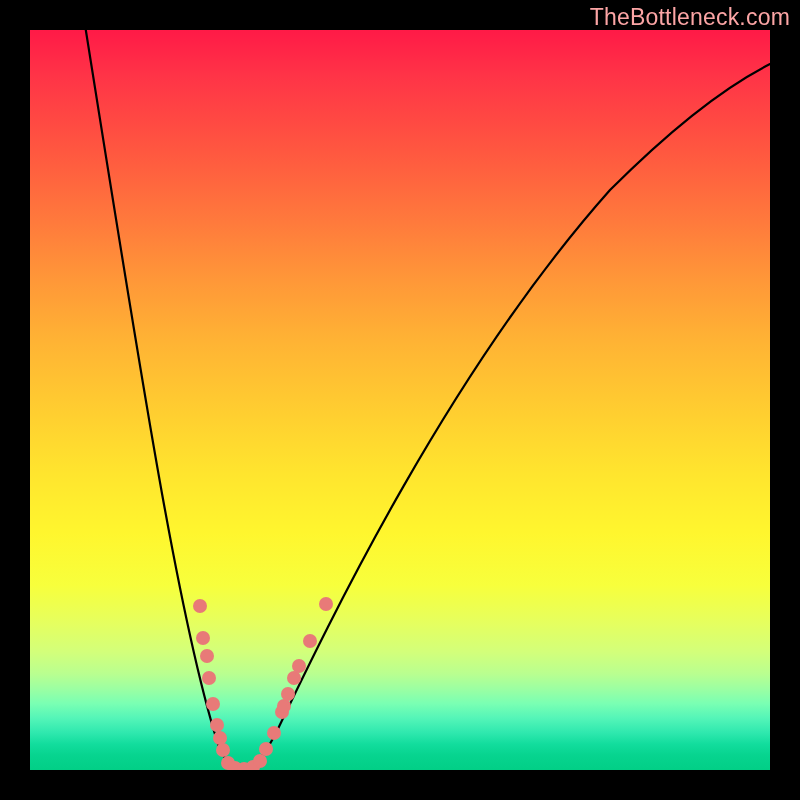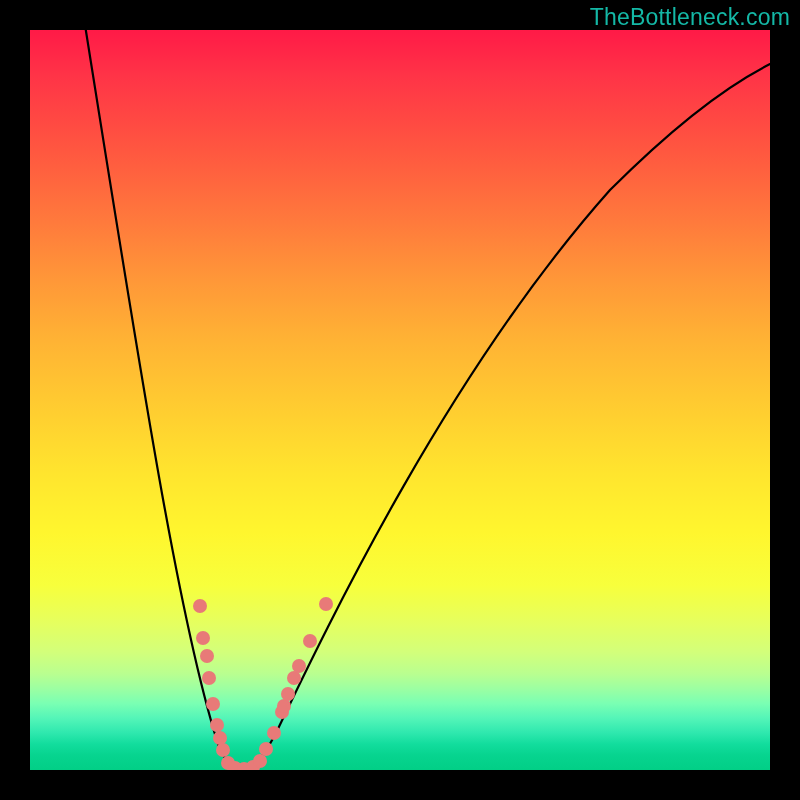--- a/index.html
+++ b/index.html
@@ -50,21 +50,21 @@
       #2ee8ae 95%,
       #12dd9d 96.5%,
       #07d48f 98%,
       #02cf86 100%
     );
   }
   .watermark {
     position: absolute;
     top: 4px;
     right: 10px;
-    color: #14b8a6;
+    color: #fca5a5;
     font-size: 23px;
     font-weight: 400;
     letter-spacing: 0.2px;
     user-select: none;
   }
   svg.curve {
     position: absolute;
     inset: 0;
   }
 </style>

